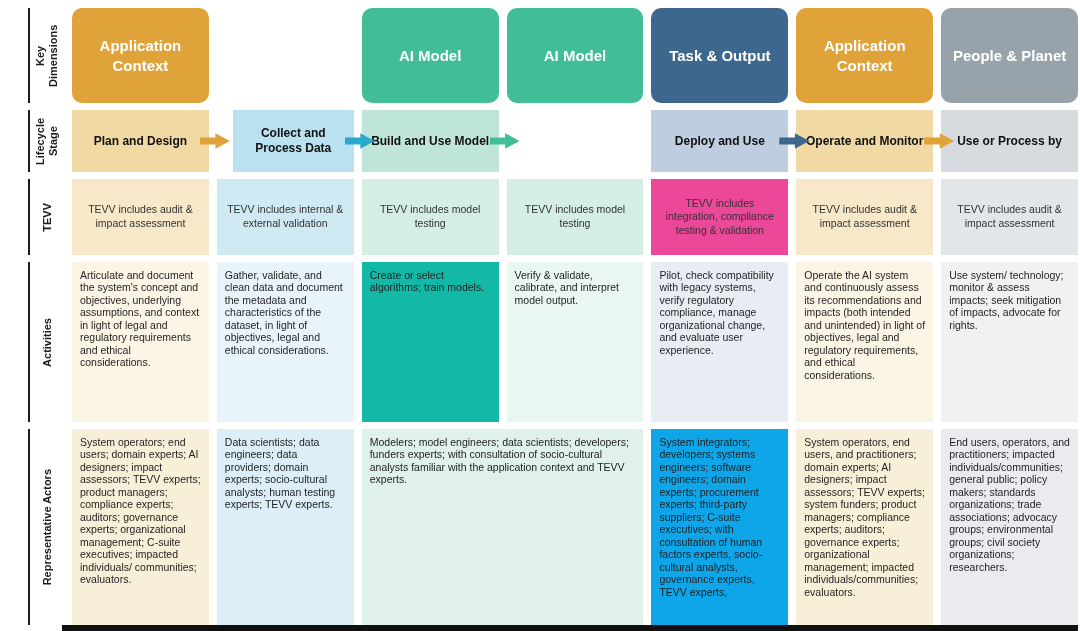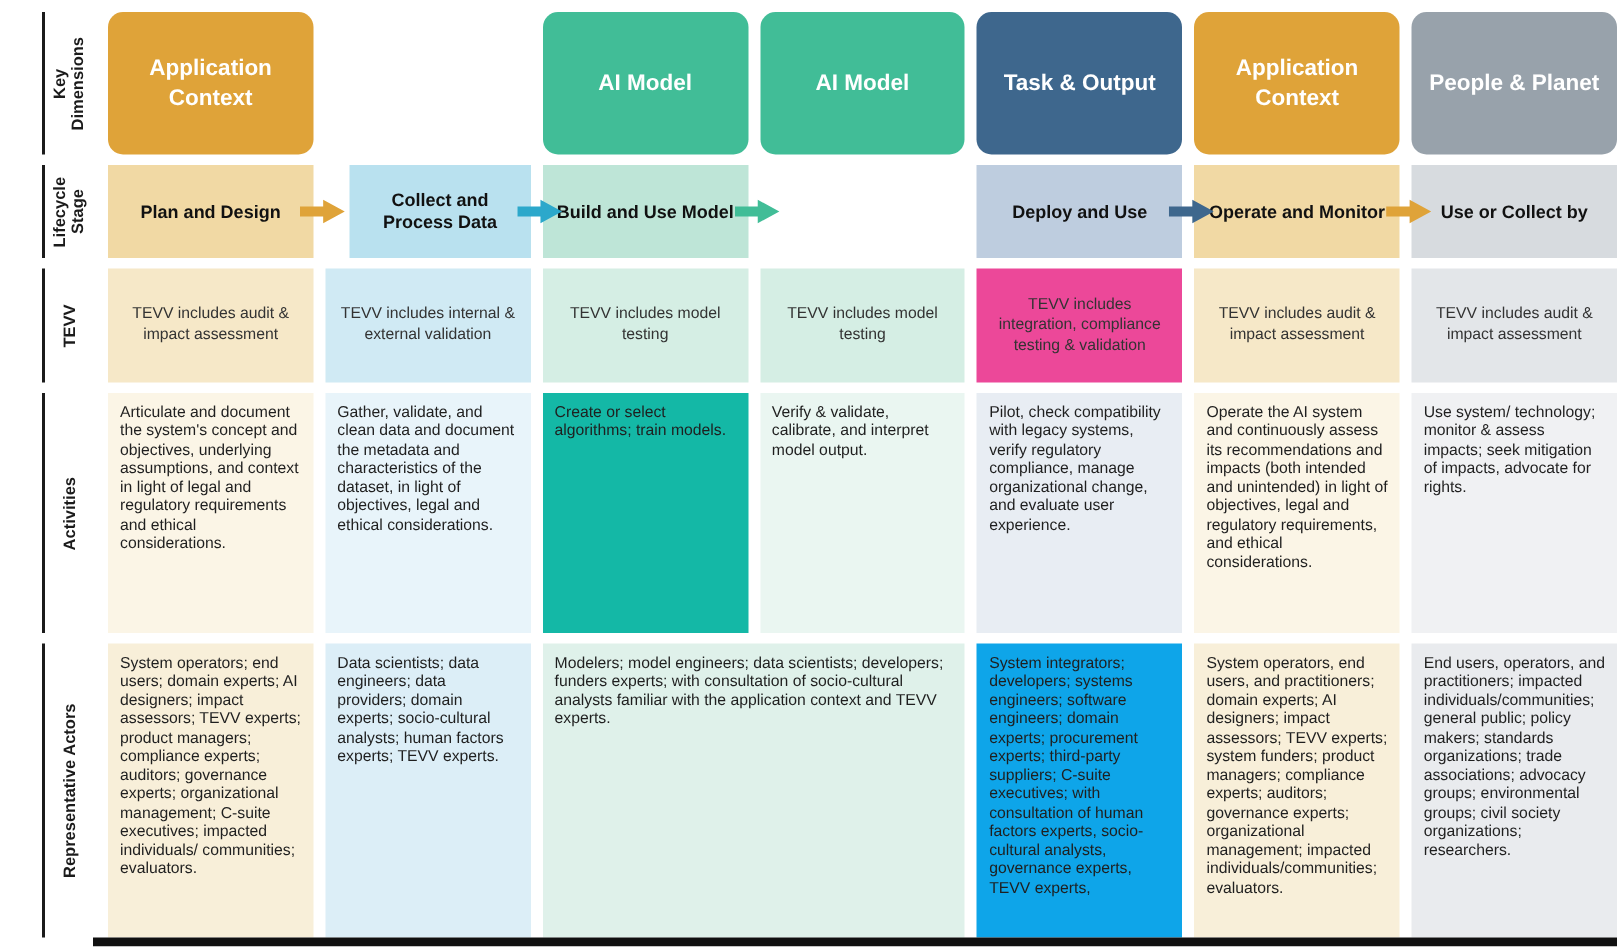--- a/index.html
+++ b/index.html
@@ -123,21 +123,21 @@
     </div>
   <div class="cell stage-cell c6 r2" style="background-color: rgb(241, 217, 164);">
       <span>Operate and Monitor</span>
       <div class="arrow" style="background-color: rgb(223, 163, 57);"></div>
     </div>
   <div class="cell stage-cell c5 r2" style="background-color: rgb(190, 205, 223);">
       <span>Deploy and Use</span>
       <div class="arrow" style="background-color: rgb(62, 103, 141);"></div>
     </div>
   <div class="cell stage-cell c7 r2" style="background-color: rgb(215, 219, 223);">
-      <span>Use or Collect by</span>
+      <span>Use or Process by</span>
     </div>
 
   <div class="cell tevv-cell c1 r3" style="background-color: rgb(246, 232, 200);">
       <span>TEVV includes audit &amp; impact assessment</span>
     </div>
   <div class="cell tevv-cell c2 r3" style="background-color: rgb(208, 234, 244);">
       <span>TEVV includes internal &amp; external validation</span>
     </div>
   <div class="cell tevv-cell c3 r3" style="background-color: rgb(213, 238, 228);">
       <span>TEVV includes model testing</span>
@@ -157,21 +157,21 @@
 
   <div class="cell activities-cell c1 r4" style="background-color: rgb(251, 245, 230);"><span>Articulate and document the system's concept and objectives, underlying assumptions, and context in light of legal and regulatory requirements and ethical considerations.</span></div>
   <div class="cell activities-cell c2 r4" style="background-color: rgb(232, 244, 250);"><span>Gather, validate, and clean data and document the metadata and characteristics of the dataset, in light of objectives, legal and ethical considerations.</span></div>
   <div class="cell activities-cell c3 r4" style="background-color: #14b8a6;"><span>Create or select algorithms; train models.</span></div>
   <div class="cell activities-cell c4 r4" style="background-color: rgb(234, 246, 241);"><span>Verify &amp; validate, calibrate, and interpret model output.</span></div>
   <div class="cell activities-cell c5 r4" style="background-color: rgb(232, 237, 243);"><span>Pilot, check compatibility with legacy systems, verify regulatory compliance, manage organizational change, and evaluate user experience.</span></div>
   <div class="cell activities-cell c6 r4" style="background-color: rgb(251, 245, 230);"><span>Operate the AI system and continuously assess its recommendations and impacts (both intended and unintended) in light of objectives, legal and regulatory requirements, and ethical considerations.</span></div>
   <div class="cell activities-cell c7 r4" style="background-color: rgb(240, 241, 243);"><span>Use system/ technology; monitor &amp; assess impacts; seek mitigation of impacts, advocate for rights.</span></div>
 
   <div class="cell actors-cell c1 r5" style="background-color: rgb(248, 239, 217);"><span>System operators; end users; domain experts; AI designers; impact assessors; TEVV experts; product managers; compliance experts; auditors; governance experts; organizational management; C-suite executives; impacted individuals/ communities; evaluators.</span></div>
-  <div class="cell actors-cell c2 r5" style="background-color: rgb(220, 238, 247);"><span>Data scientists; data engineers; data providers; domain experts; socio-cultural analysts; human factors experts; TEVV experts.</span></div>
+  <div class="cell actors-cell c2 r5" style="background-color: rgb(220, 238, 247);"><span>Data scientists; data engineers; data providers; domain experts; socio-cultural analysts; human testing experts; TEVV experts.</span></div>
   <div class="cell actors-cell span34 r5" style="background-color: rgb(223, 241, 234);"><span>Modelers; model engineers; data scientists; developers; funders experts; with consultation of socio-cultural analysts familiar with the application context and TEVV experts.</span></div>
   <div class="cell actors-cell c5 r5" style="background-color: #0ea5e9;"><span>System integrators; developers; systems engineers; software engineers; domain experts; procurement experts; third-party suppliers; C-suite executives; with consultation of human factors experts, socio-cultural analysts, governance experts, TEVV experts,</span></div>
   <div class="cell actors-cell c6 r5" style="background-color: rgb(248, 239, 217);"><span>System operators, end users, and practitioners; domain experts; AI designers; impact assessors; TEVV experts; system funders; product managers; compliance experts; auditors; governance experts; organizational management; impacted individuals/communities; evaluators.</span></div>
   <div class="cell actors-cell c7 r5" style="background-color: rgb(233, 235, 238);"><span>End users, operators, and practitioners; impacted individuals/communities; general public; policy makers; standards organizations; trade associations; advocacy groups; environmental groups; civil society organizations; researchers.</span></div>
 
 </div>
 
 <div class="bottom-bar"></div>
 
 </body></html>

